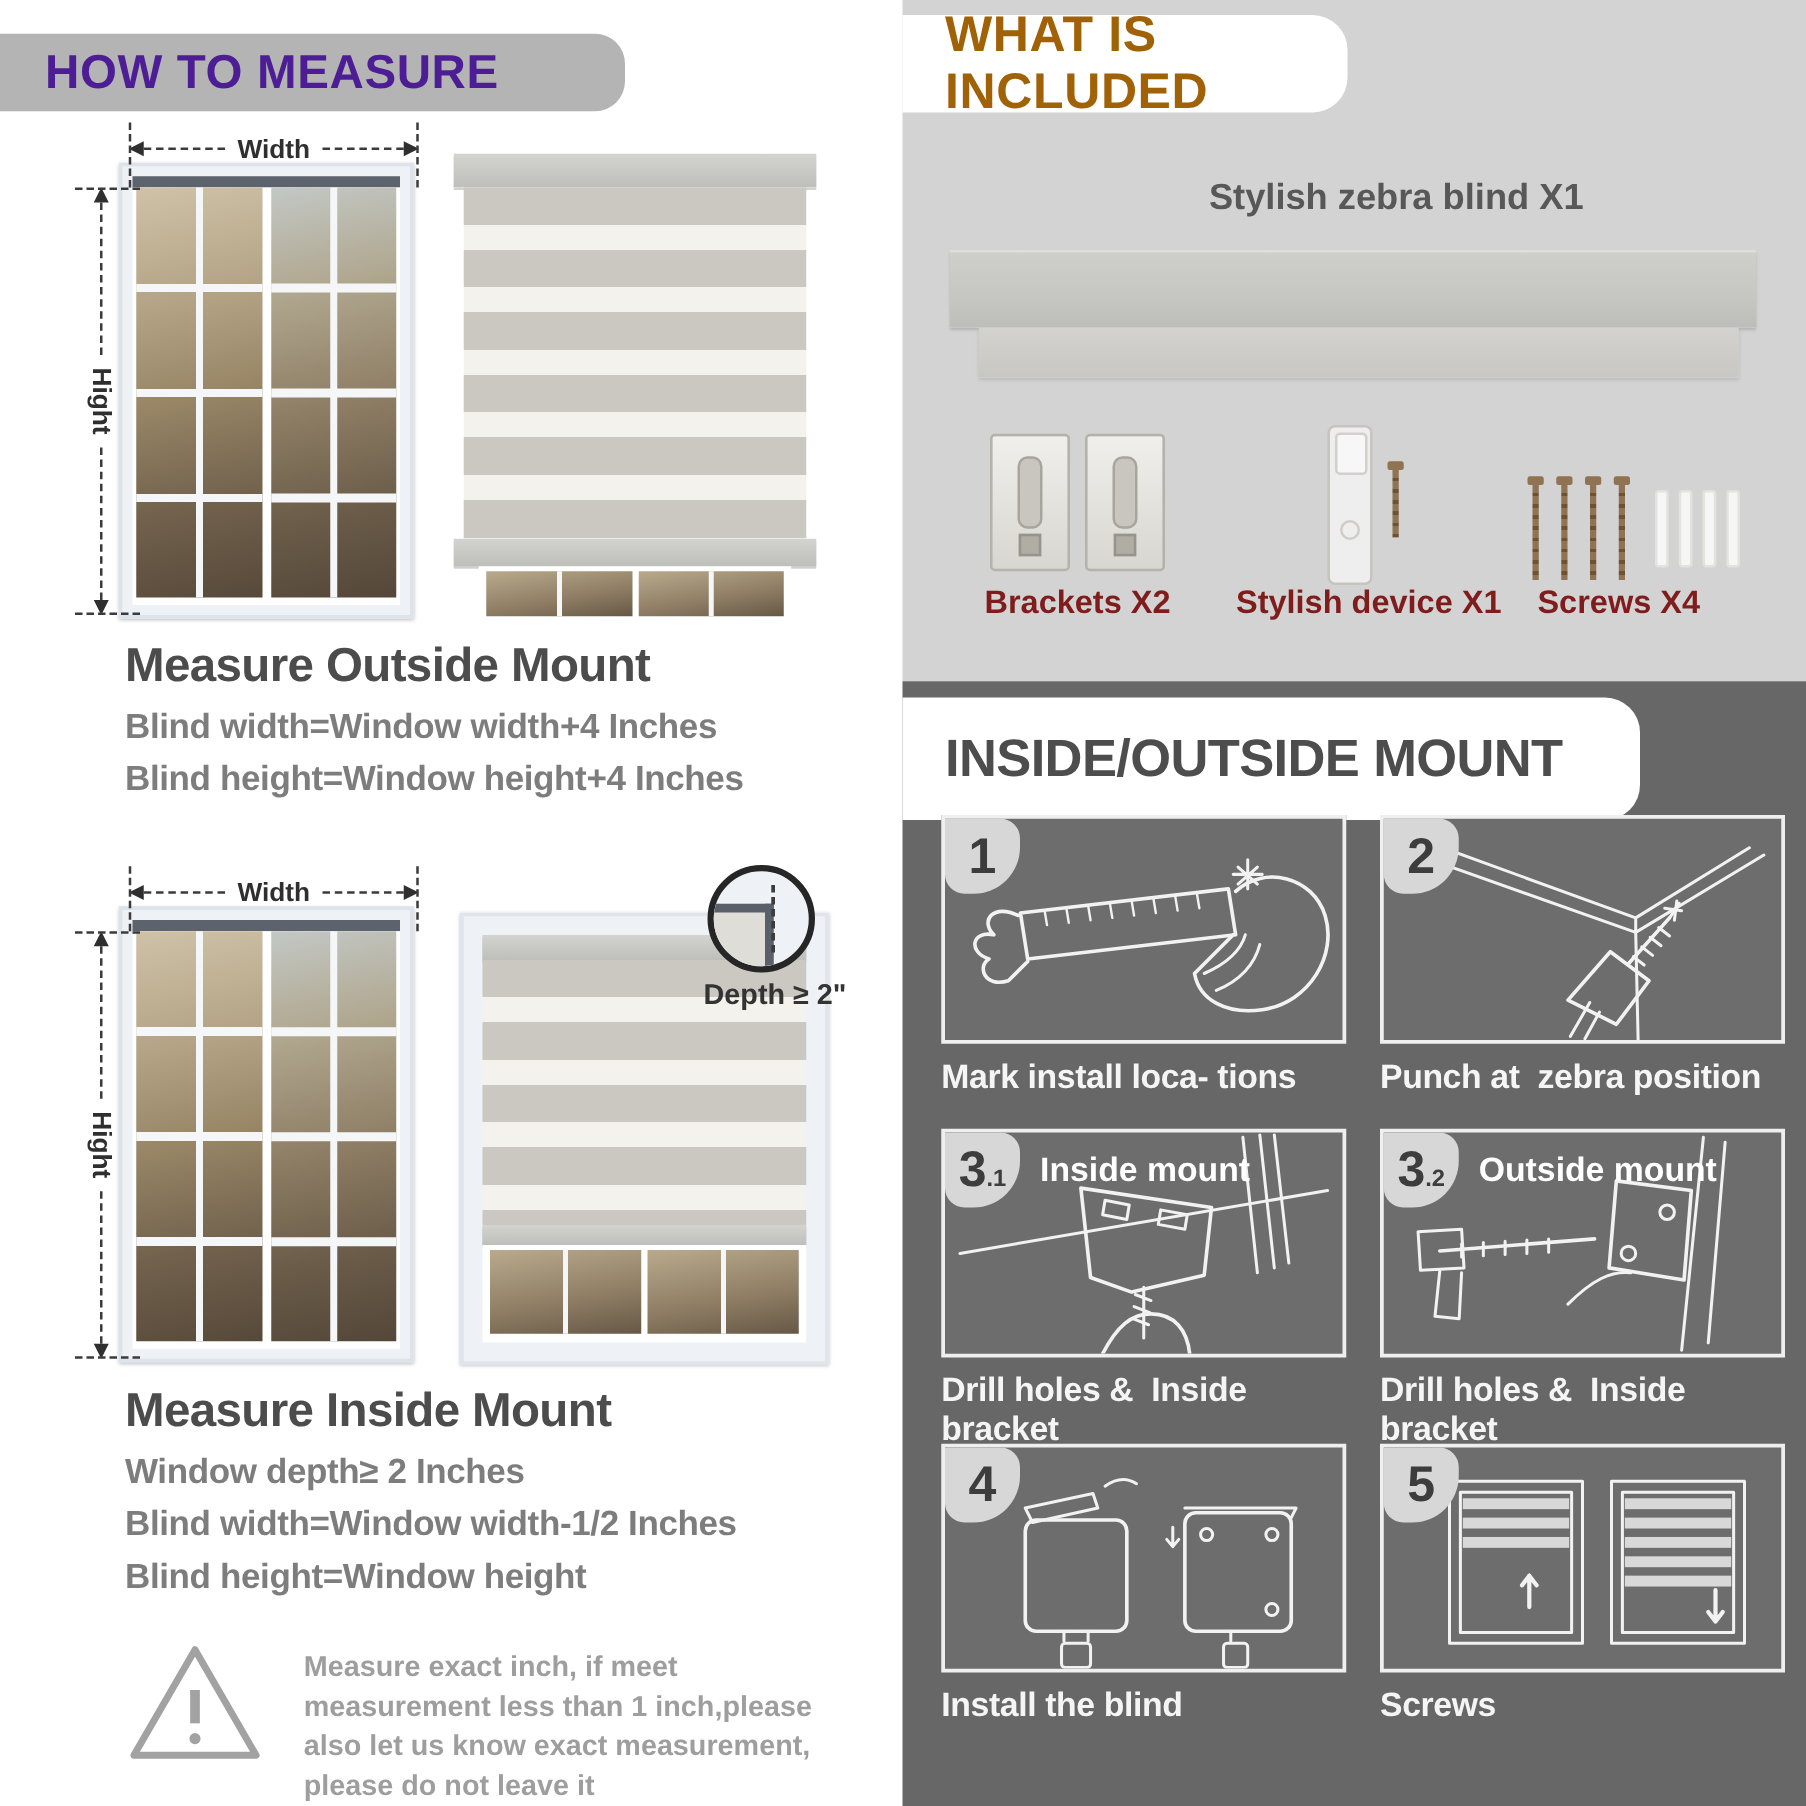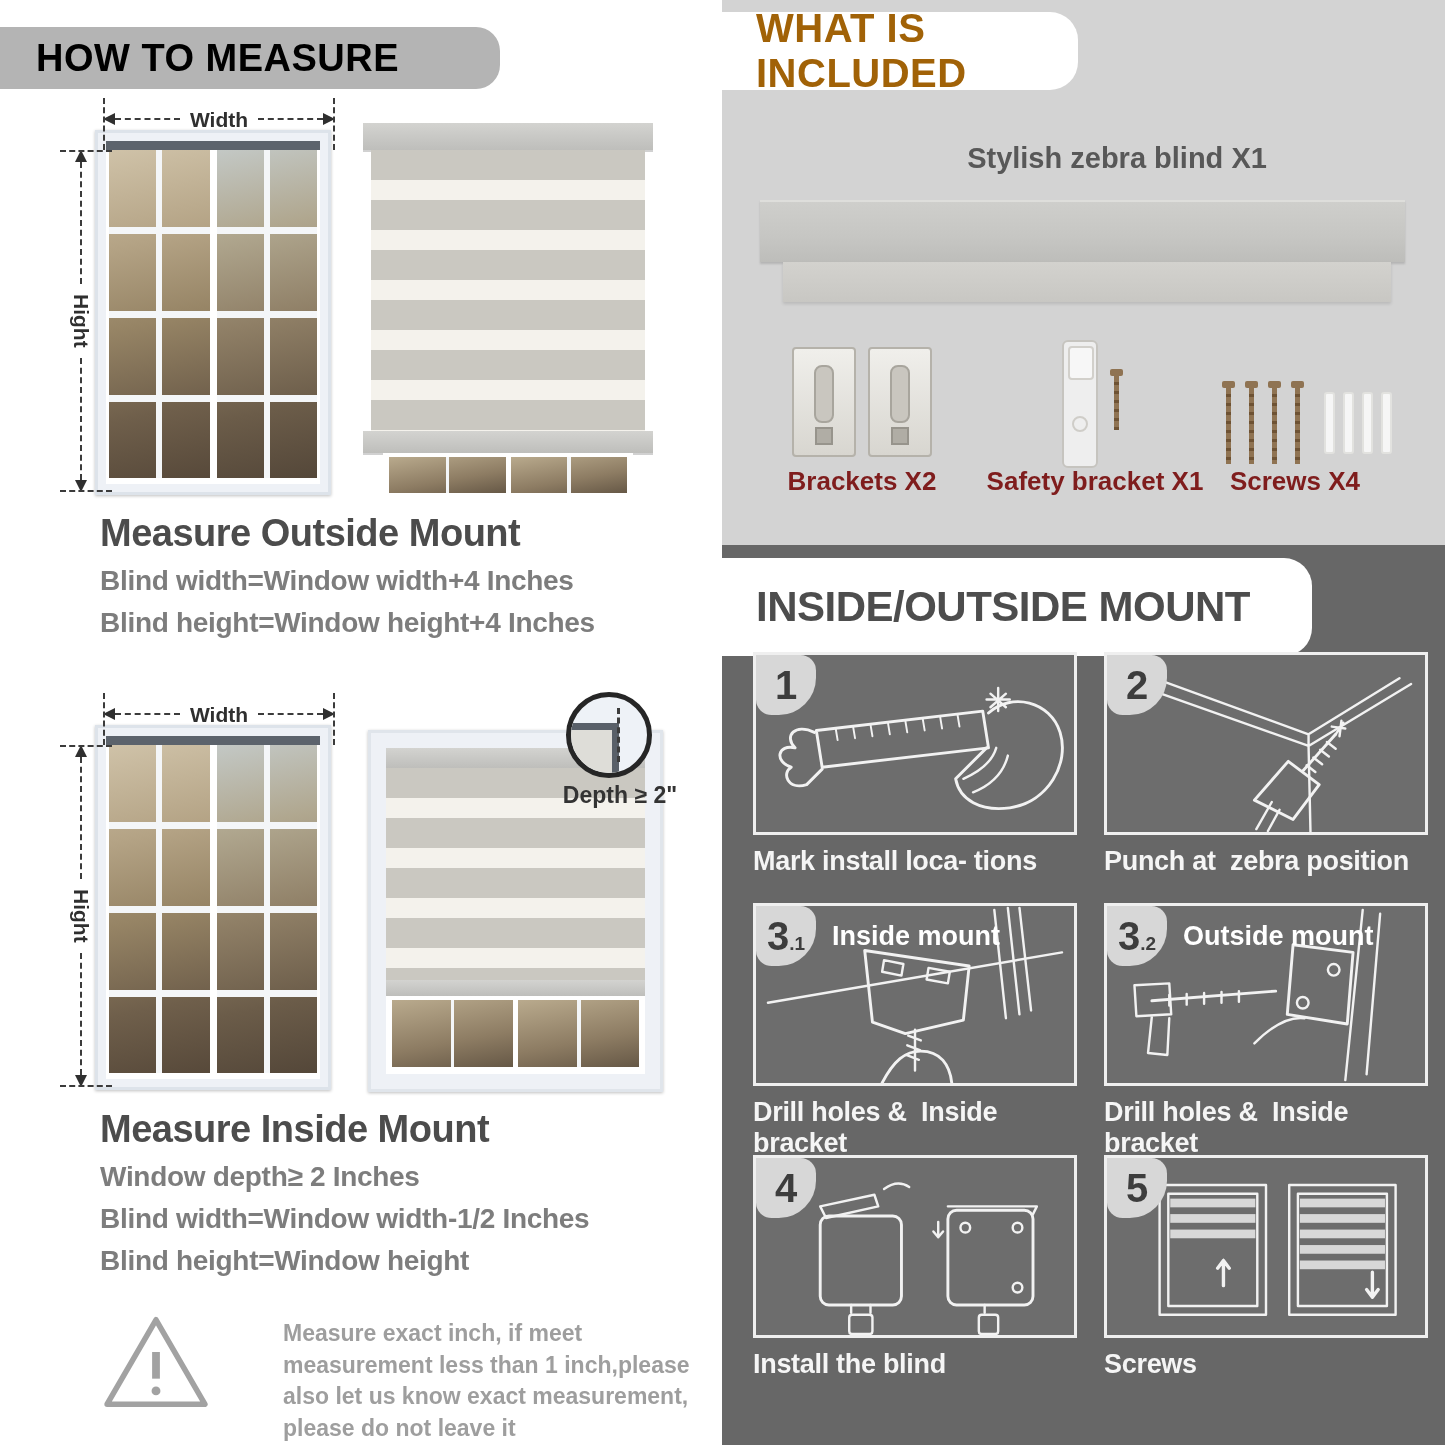--- a/index.html
+++ b/index.html
@@ -3,21 +3,21 @@
 <meta charset="utf-8">
 <style>
   html,body{margin:0;padding:0;background:#fff;}
   #canvas{position:relative;width:1445px;height:1445px;background:#fff;overflow:hidden;
           font-family:"Liberation Sans","DejaVu Sans",sans-serif;}
   .abs{position:absolute;}
 
   
   .l-header{left:0;top:27px;width:500px;height:62px;background:#b4b4b4;border-radius:0 24px 24px 0;
             display:flex;align-items:center;padding-left:36px;box-sizing:border-box;}
-  .l-header span{color:#000000;font-weight:bold;font-size:38px;letter-spacing:.5px;}
+  .l-header span{color:#4c1d95;font-weight:bold;font-size:38px;letter-spacing:.5px;}
 
   .sec-title{color:#4c4c4c;font-weight:bold;font-size:38px;letter-spacing:-.5px;}
   .sec-line{color:#7d7d7d;font-weight:bold;font-size:28px;letter-spacing:-.3px;}
 
   
   .win-photo{background:#eef1f6;box-shadow:inset 0 0 0 3px #dde3ea,0 1px 3px rgba(0,0,0,.25);
              padding:11px;box-sizing:border-box;}
   .win-top-shadow{height:9px;background:#5c636c;}
   .sashes{display:flex;gap:7px;height:calc(100% - 9px);background:#fff;padding:0 3px 6px;box-sizing:border-box;}
   .sash{flex:1;background:
@@ -194,21 +194,21 @@
   <div class="abs sec-title" style="left:100px;top:1108px;">Measure Inside Mount</div>
   <div class="abs sec-line" style="left:100px;top:1161px;">Window depth≥ 2 Inches</div>
   <div class="abs sec-line" style="left:100px;top:1203px;">Blind width=Window width-1/2 Inches</div>
   <div class="abs sec-line" style="left:100px;top:1245px;">Blind height=Window height</div>
 
   <svg class="abs warn-tri" style="left:100px;top:1312px;" width="112" height="100" viewBox="0 0 100 90">
     <path d="M50 7 L94 83 L6 83 Z"></path>
     <line x1="50" y1="36" x2="50" y2="60" stroke-width="7"></line>
     <circle cx="50" cy="71" r="4" fill="#a2a2a2" stroke="none"></circle>
   </svg>
-  <div class="abs warn-text" style="left:243px;top:1318px;width:415px;margin-left:40px;">Measure exact inch, if meet measurement less than 1 inch,please also let us know exact measurement, please do not leave it</div>
+  <div class="abs warn-text" style="left:243px;top:1318px;width:415px;">Measure exact inch, if meet measurement less than 1 inch,please also let us know exact measurement, please do not leave it</div>
 
   <div class="abs r-light"></div>
   <div class="r-bar included" style="left:722px;top:12px;width:356px;height:78px;">
     <span>WHAT IS INCLUDED</span>
   </div>
   <div class="abs product-lbl" style="left:867px;top:142px;width:500px;">Stylish zebra blind X1</div>
 
   <div class="abs headrail-top" style="left:760px;top:200px;width:645px;height:62px;"></div>
   <div class="abs headrail-bottom" style="left:783px;top:262px;width:608px;height:40px;"></div>
 
@@ -226,21 +226,21 @@
     <div class="screw"></div>
     <div class="screw"></div>
     <div style="display:flex;gap:8px;margin-left:6px;margin-top:4px;">
       <div class="anchor"></div>
       <div class="anchor"></div>
       <div class="anchor"></div>
       <div class="anchor"></div>
     </div>
   </div>
   <div class="abs item-lbl" style="left:772px;top:466px;width:180px;">Brackets X2</div>
-  <div class="abs item-lbl" style="left:985px;top:466px;width:220px;">Safety bracket X1</div>
+  <div class="abs item-lbl" style="left:985px;top:466px;width:220px;">Stylish device X1</div>
   <div class="abs item-lbl" style="left:1215px;top:466px;width:160px;">Screws X4</div>
 
   <div class="abs r-dark"></div>
   <div class="r-bar mount" style="left:722px;top:558px;width:590px;height:98px;">
     <span>INSIDE/OUTSIDE MOUNT</span>
   </div>
 
   <div class="step" style="left:753px;top:652px;">
     <div class="panel">
       <svg class="line" viewBox="0 0 324 183">

